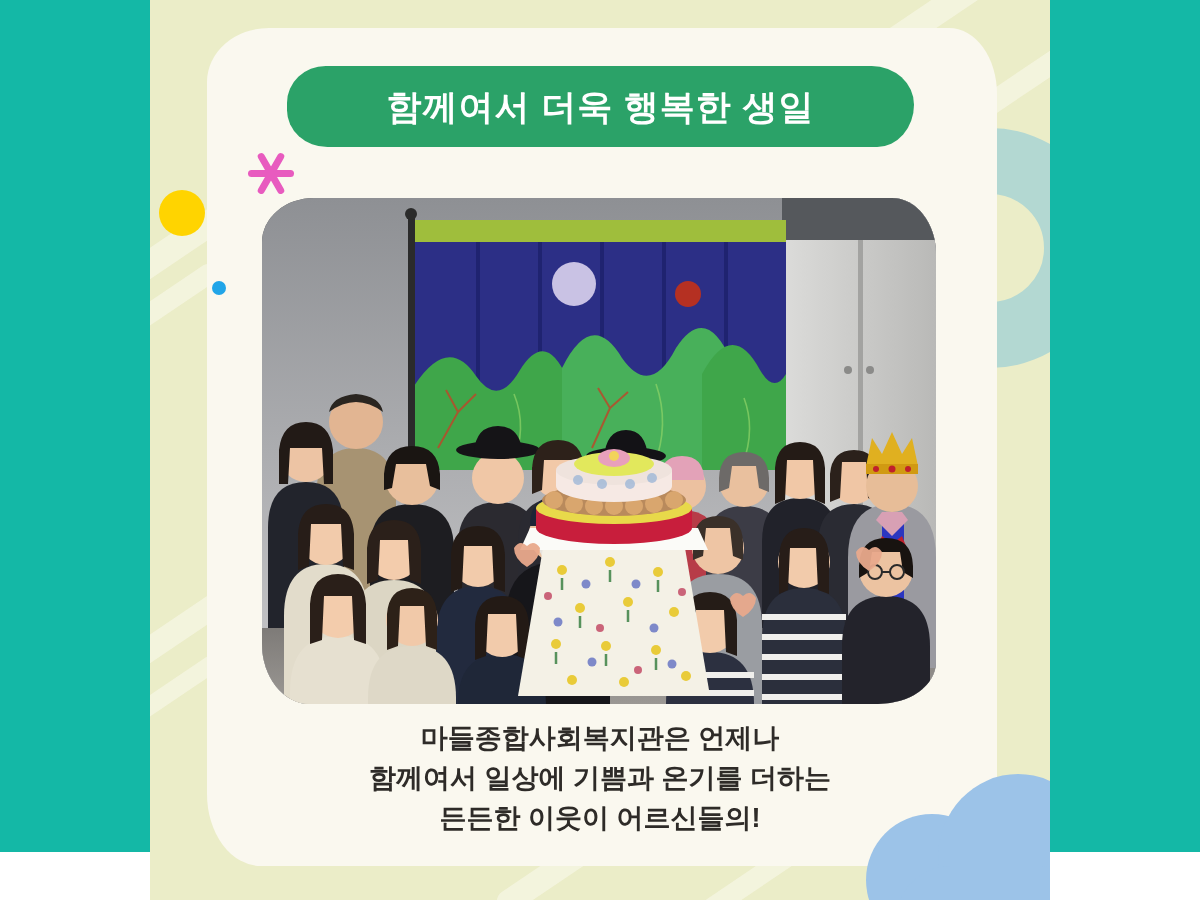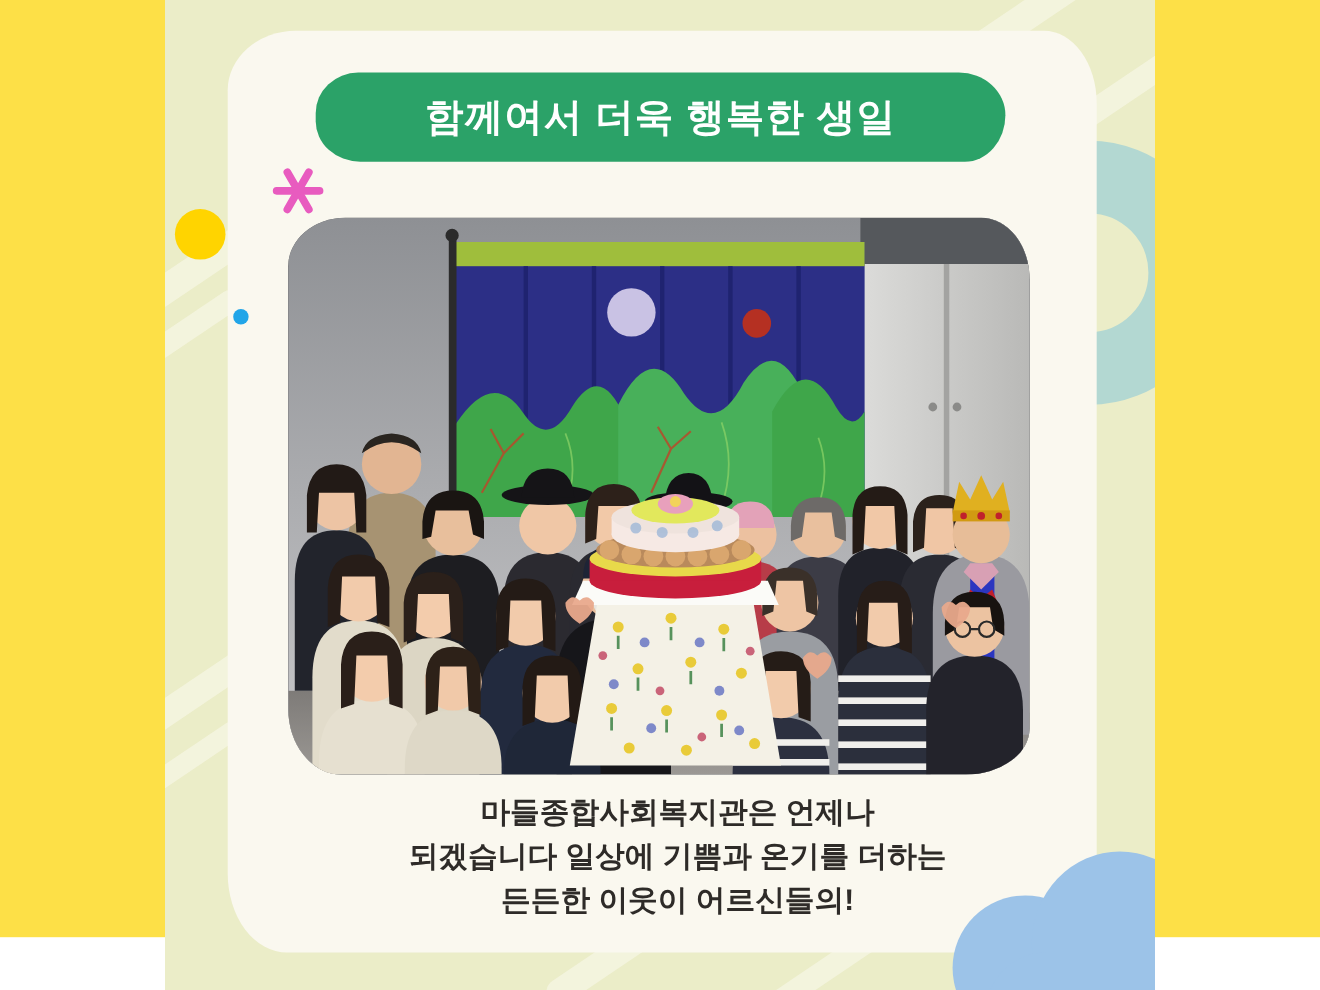--- a/index.html
+++ b/index.html
@@ -1,18 +1,18 @@
 <!DOCTYPE html>
 <html><head>
 <meta charset="utf-8">
 <style>
   html,body{margin:0;padding:0;background:#ffffff;}
   body{width:1200px;height:900px;overflow:hidden;font-family:"Liberation Sans","DejaVu Sans",sans-serif;}
 
-  .stage{position:relative;width:1200px;height:852px;background:#fde047;}
+  .stage{position:relative;width:1200px;height:852px;background:#14b8a6;}
 
   
   .canvas{
     position:absolute;left:150px;top:0;width:900px;height:900px;
     background:#ebedc8;overflow:hidden;
   }
 
   
   .streak{position:absolute;background:#f4f5e0;opacity:.85;border-radius:40px;
           transform-origin:center;pointer-events:none;}
@@ -73,21 +73,21 @@
   .photo{
     position:absolute;left:262px;top:198px;width:674px;height:506px;
     border-radius:52px 44px 58px 48px / 44px 56px 42px 60px;
     overflow:hidden;background:#55565a;
   }
   .photo svg{display:block;width:100%;height:100%;}
 
   
   .caption{
     position:absolute;left:150px;top:718px;width:900px;text-align:center;
-    color:#2e2b28;font-size:27px;font-weight:bold;line-height:40px;padding-left:16px;
+    color:#2e2b28;font-size:27px;font-weight:bold;line-height:40px;
   }
   .caption div{white-space:nowrap;}
 </style>
 </head>
 <body>
 
 <div class="stage">
 
   <div class="canvas">
 
@@ -423,17 +423,17 @@
         <path d="M594 354 q6 -9 13 -2 q7 -7 13 2 q0 11 -13 19 q-13 -8 -13 -19 z"></path>
         <path d="M468 400 q6 -9 13 -2 q7 -7 13 2 q0 11 -13 19 q-13 -8 -13 -19 z"></path>
       </g>
 
       <rect x="0" y="0" width="674" height="506" fill="none"></rect>
     </svg>
   </div>
 
   <div class="caption">
     <div>마들종합사회복지관은 언제나</div>
-    <div>되겠습니다 일상에 기쁨과 온기를 더하는</div>
+    <div>함께여서 일상에 기쁨과 온기를 더하는</div>
     <div>든든한 이웃이 어르신들의!</div>
   </div>
 
 </div>
 
 </body></html>

